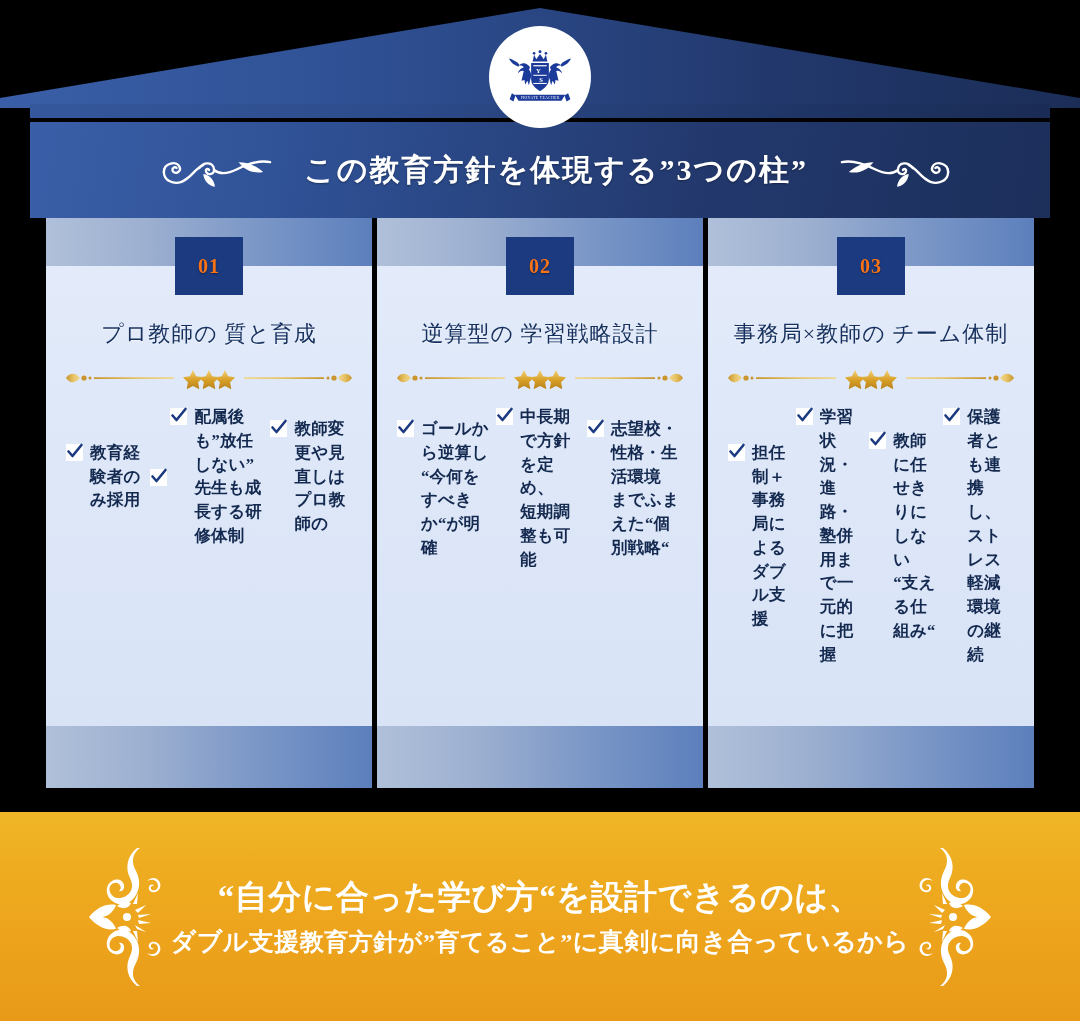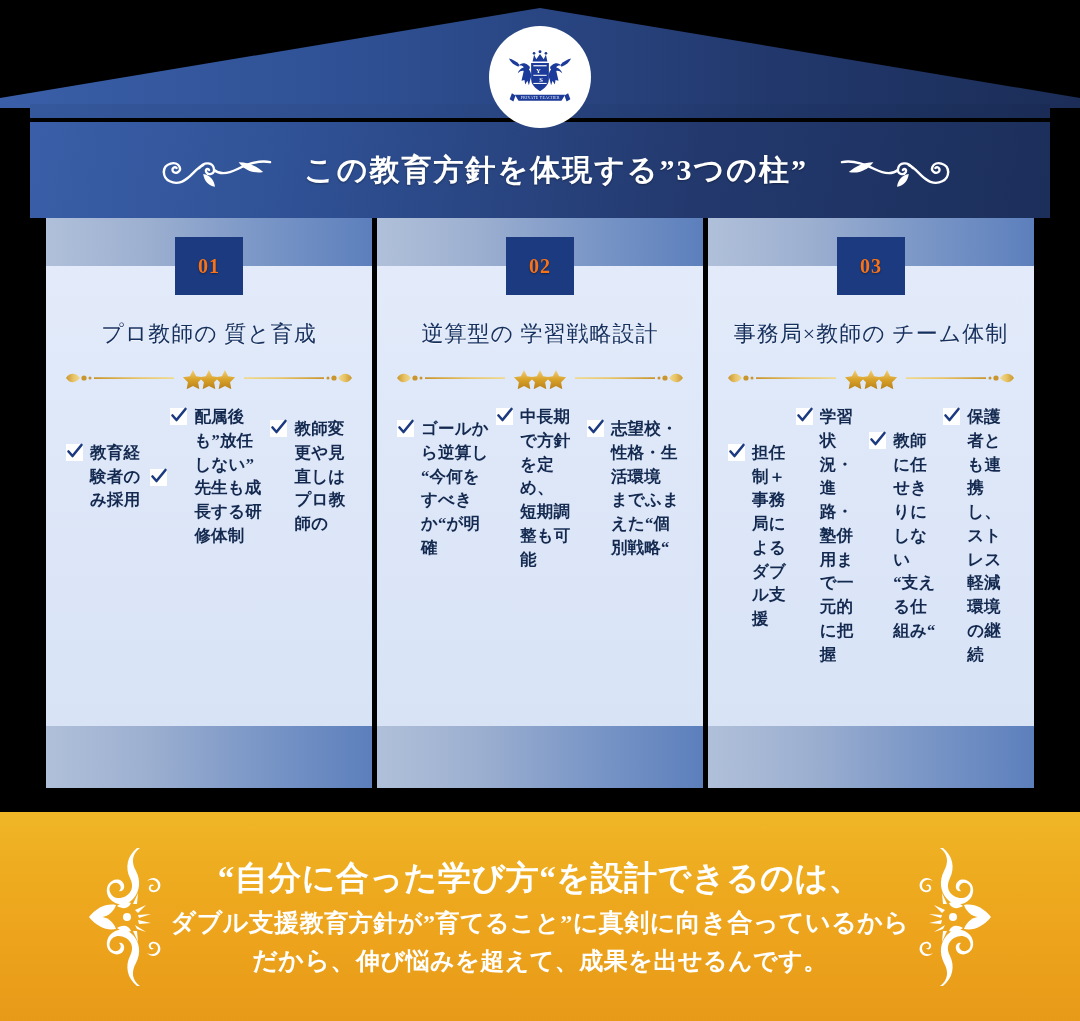--- a/index.html
+++ b/index.html
@@ -394,21 +394,20 @@
       <path d="M52 60 l5 -11 l-1 11z"></path>
           <path d="M52 87 l5 11 l-1 -11z"></path>
       <path d="M66 37 c6 -3 11 0 11 5 c0 4 -5 6 -7 3 c-1 -2 1 -4 3 -3 c-1 -2 -4 -2 -5 1 c-1 3 2 6 6 5 c5 -1 7 -7 4 -11 c-3 -4 -8 -4 -12 0z"></path>
       <path d="M66 109 c6 3 11 0 11 -5 c0 -4 -5 -6 -7 -3 c-1 2 1 4 3 3 c-1 2 -4 2 -5 -1 c-1 -3 2 -6 6 -5 c5 1 7 7 4 11 c-3 4 -8 4 -12 0z"></path>
     </g>
   </svg>
 
   <div class="gb-text">
     <div class="gb-line l1">“自分に合った学び方“を設計できるのは、</div>
     <div class="gb-line l2"><span>ダブル支援</span><span class="big">教育方針が”育てること”</span><span>に真剣に向き合っているから</span></div>
-    <div class="gb-line l3"><span>だから、</span><span class="big">伸び悩みを超えて、成果を出せるんです。</span></div>
   </div>
 
   <svg class="gb-orn right" viewBox="0 0 86 146">
     <g fill="#ffffff">
       <path d="M56 4 c-10 8 -12 20 -7 30 c4 8 2 14 -4 18 c-7 4 -14 2 -16 -4 c-2 -5 2 -10 7 -9 c4 1 5 6 2 8 c3 1 6 -2 5 -6 c-1 -5 -7 -7 -12 -4 c-6 3 -7 12 -2 18 c6 7 17 7 23 0 c7 -8 8 -18 3 -28 c-5 -9 -4 -17 4 -23z"></path>
       <path d="M56 142 c-10 -8 -12 -20 -7 -30 c4 -8 2 -14 -4 -18 c-7 -4 -14 -2 -16 4 c-2 5 2 10 7 9 c4 -1 5 -6 2 -8 c3 -1 6 2 5 6 c-1 5 -7 7 -12 4 c-6 -3 -7 -12 -2 -18 c6 -7 17 -7 23 0 c7 8 8 18 3 28 c-5 9 -4 17 4 23z"></path>
       <path d="M8 73 c8 -10 18 -14 27 -12 c-3 9 -12 15 -27 12z"></path>
       <path d="M8 73 c8 10 18 14 27 12 c-3 -9 -12 -15 -27 -12z"></path>
       <path d="M36 62 c5 -4 10 -5 14 -3 c-2 5 -7 7 -14 3z"></path>
       <path d="M36 84 c5 4 10 5 14 3 c-2 -5 -7 -7 -14 -3z"></path>

